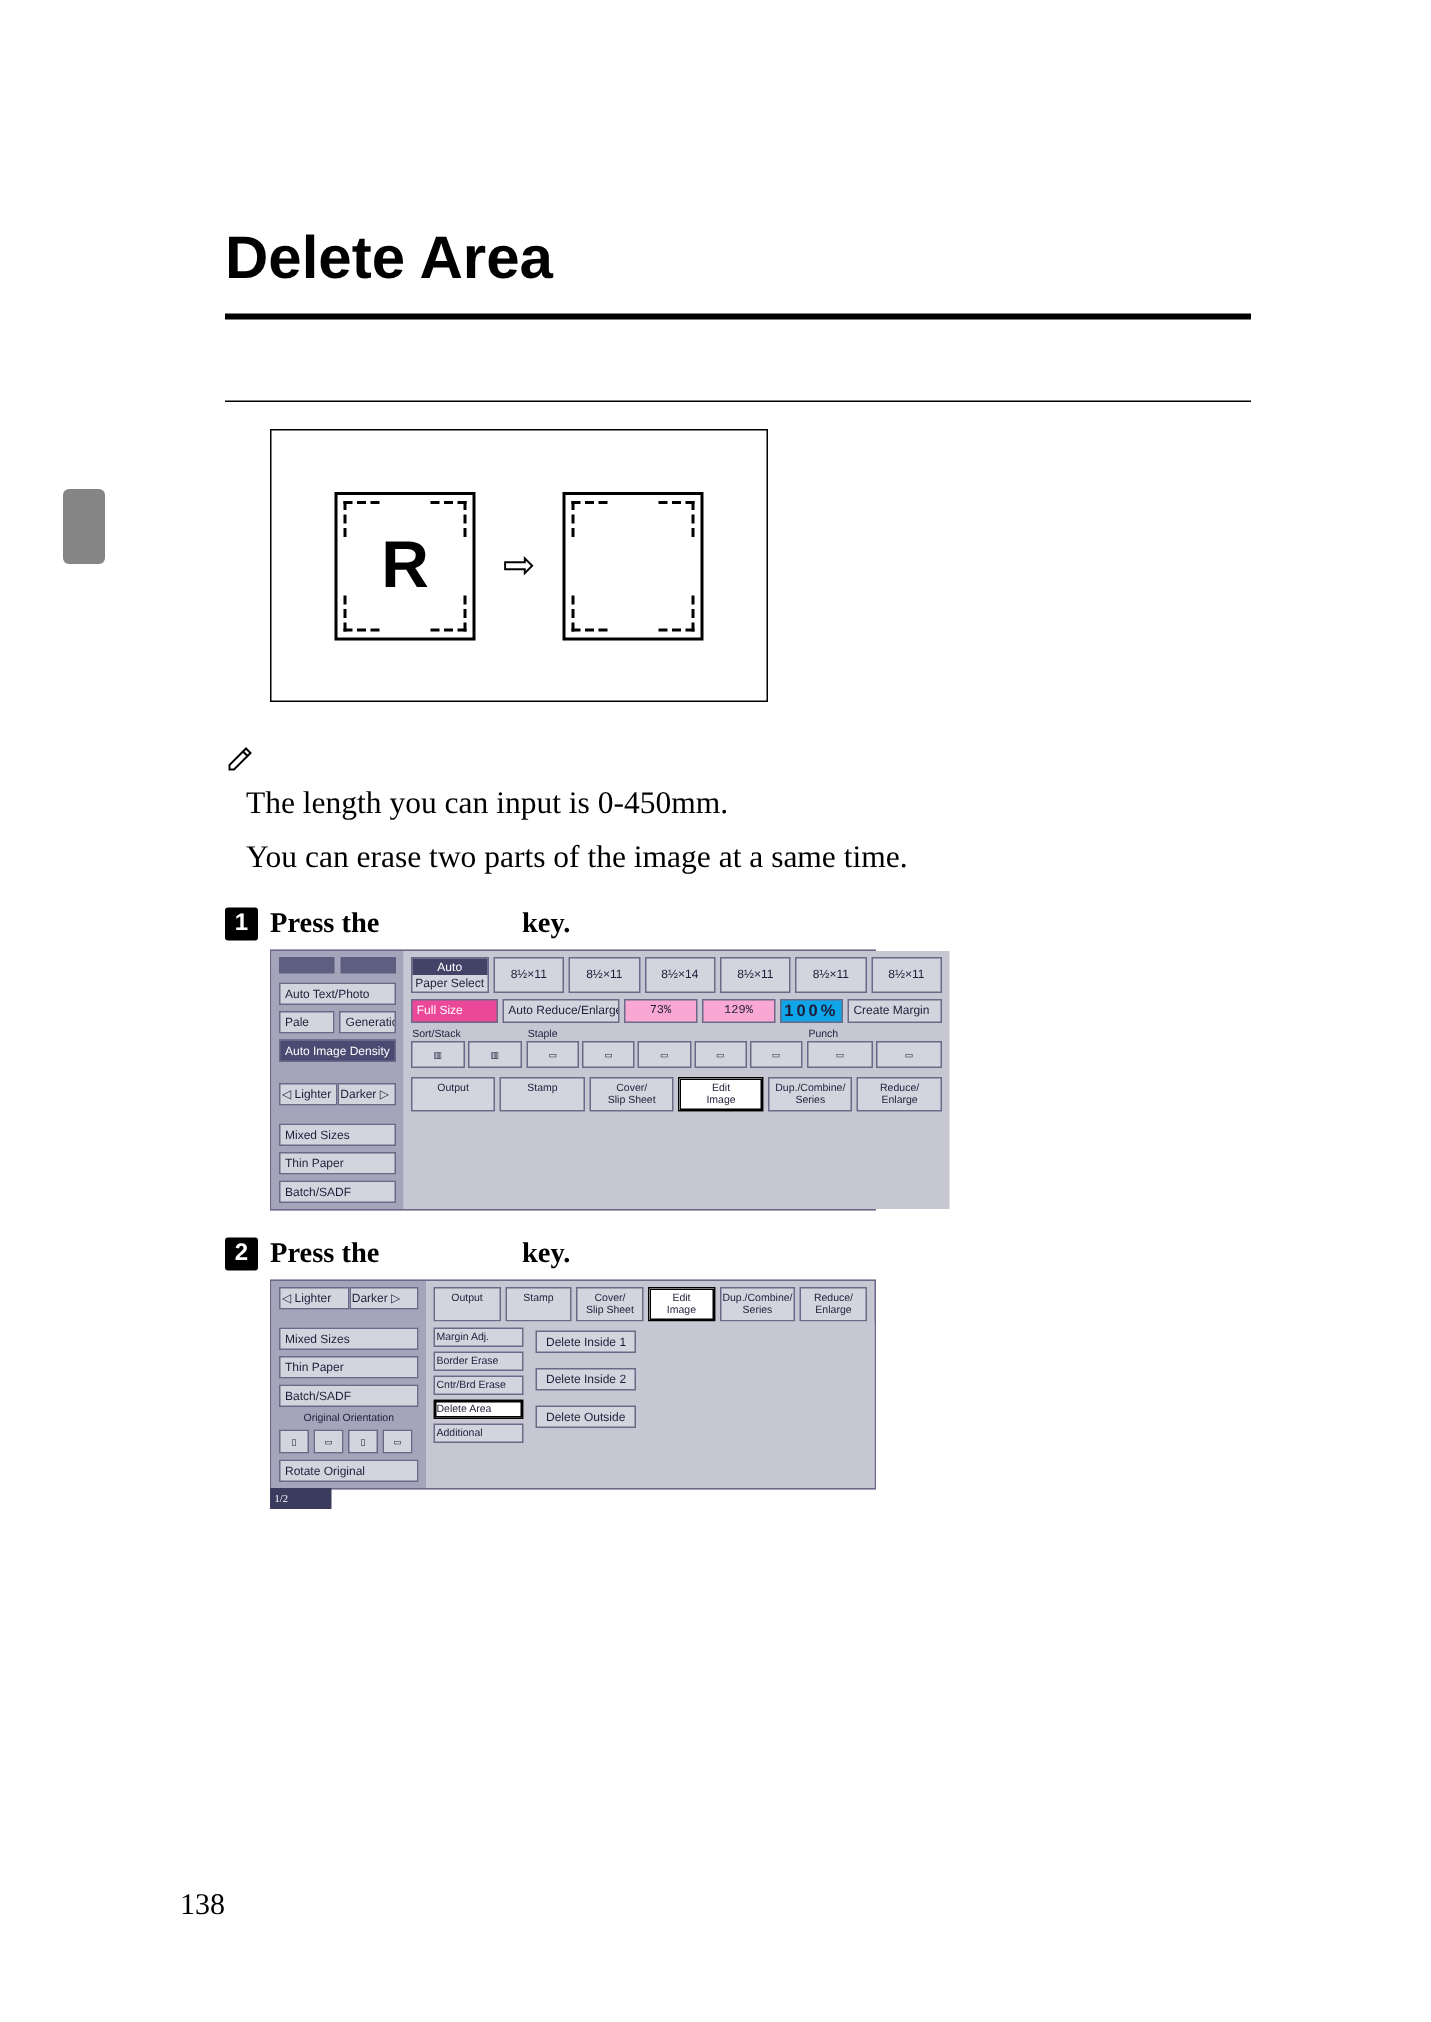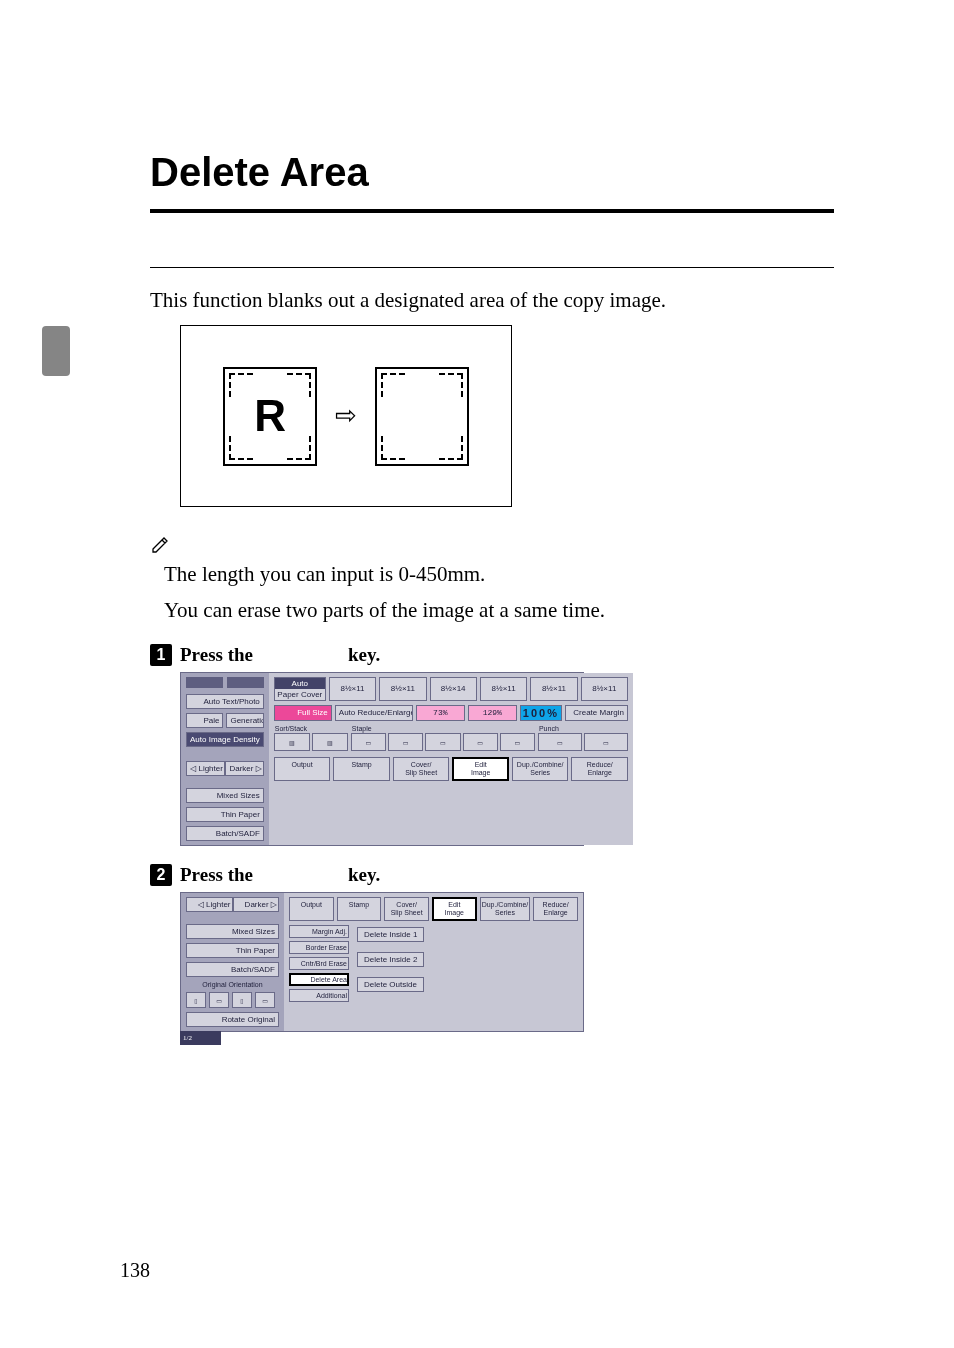--- a/index.html
+++ b/index.html
@@ -138,21 +138,21 @@
   .ui-left-top {
     display:flex;
     gap:4px;
     margin-bottom:2px;
   }
   .ui-left-top .half { flex:1; height:11px; background:#5e5e80; }
   .ui-btn {
     background: #d4d4de;
     border: 1px solid #6a6a88;
     padding: 2px 3px;
-    text-align: right;
+    text-align: left;
     white-space: nowrap;
     overflow: hidden;
   }
   .ui-btn.selected {
     background: #4a4a72;
     color: #fff;
   }
   .ui-btn.dark {
     background: #ec4899;
     color: #fff;
@@ -277,21 +277,20 @@
 </head>
 <body>
 
 <div class="page">
   <div class="side-tab"></div>
 
   <h1>Delete Area</h1>
   <hr class="thick-rule">
 
   <hr class="thin-rule">
-  <p class="body-text">This function blanks out a designated area of the copy image.</p>
 
   <div class="diagram-box">
     <div class="diag-square">
       <span class="corner tl"></span>
         <span class="corner tr"></span>
       <span class="corner bl"></span>
         <span class="corner br"></span>
       <span class="big-r">R</span>
     </div>
     <span class="arrow">⇨</span>
@@ -340,21 +339,21 @@
         </div>
         <div style="height:4px;"></div>
         <div class="ui-btn">Mixed Sizes</div>
         <div class="ui-btn">Thin Paper</div>
         <div class="ui-btn">Batch/SADF</div>
       </div>
       <div class="ui-right">
         <div class="paper-row">
           <div class="paper-select">
             <div class="top">Auto</div>
-            <div class="bot">Paper Cover</div>
+            <div class="bot">Paper Select</div>
           </div>
           <div class="paper-slot">8½×11</div>
           <div class="paper-slot">8½×11</div>
           <div class="paper-slot">8½×14</div>
           <div class="paper-slot">8½×11</div>
           <div class="paper-slot">8½×11</div>
           <div class="paper-slot">8½×11</div>
         </div>
         <div class="size-row">
           <div class="ui-btn dark">Full Size</div>

